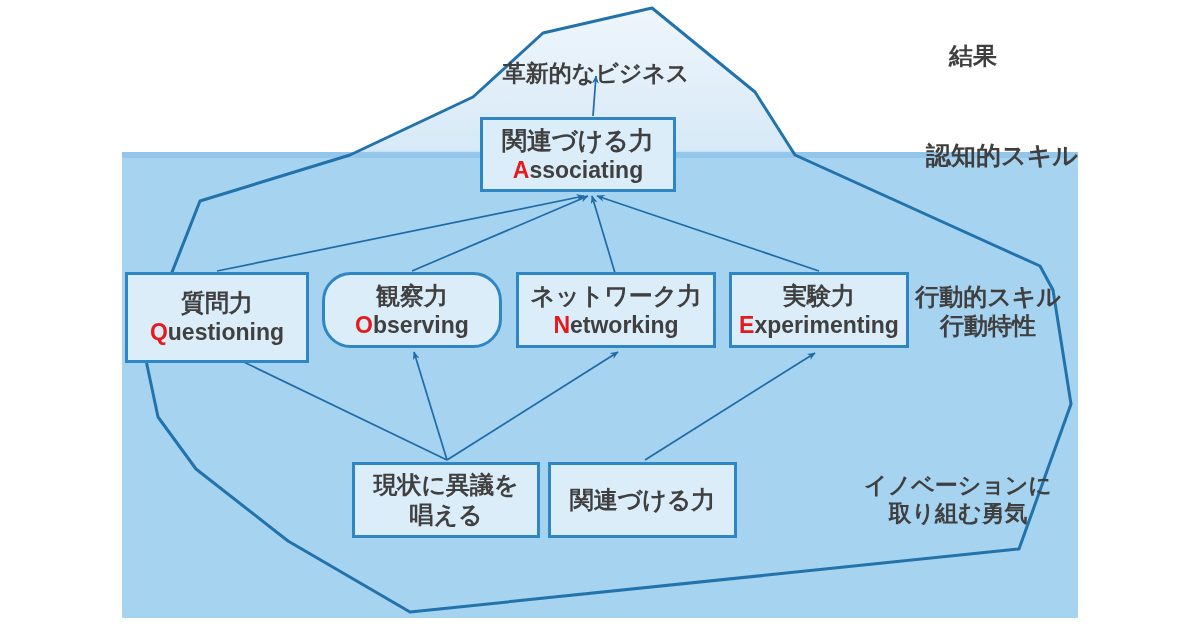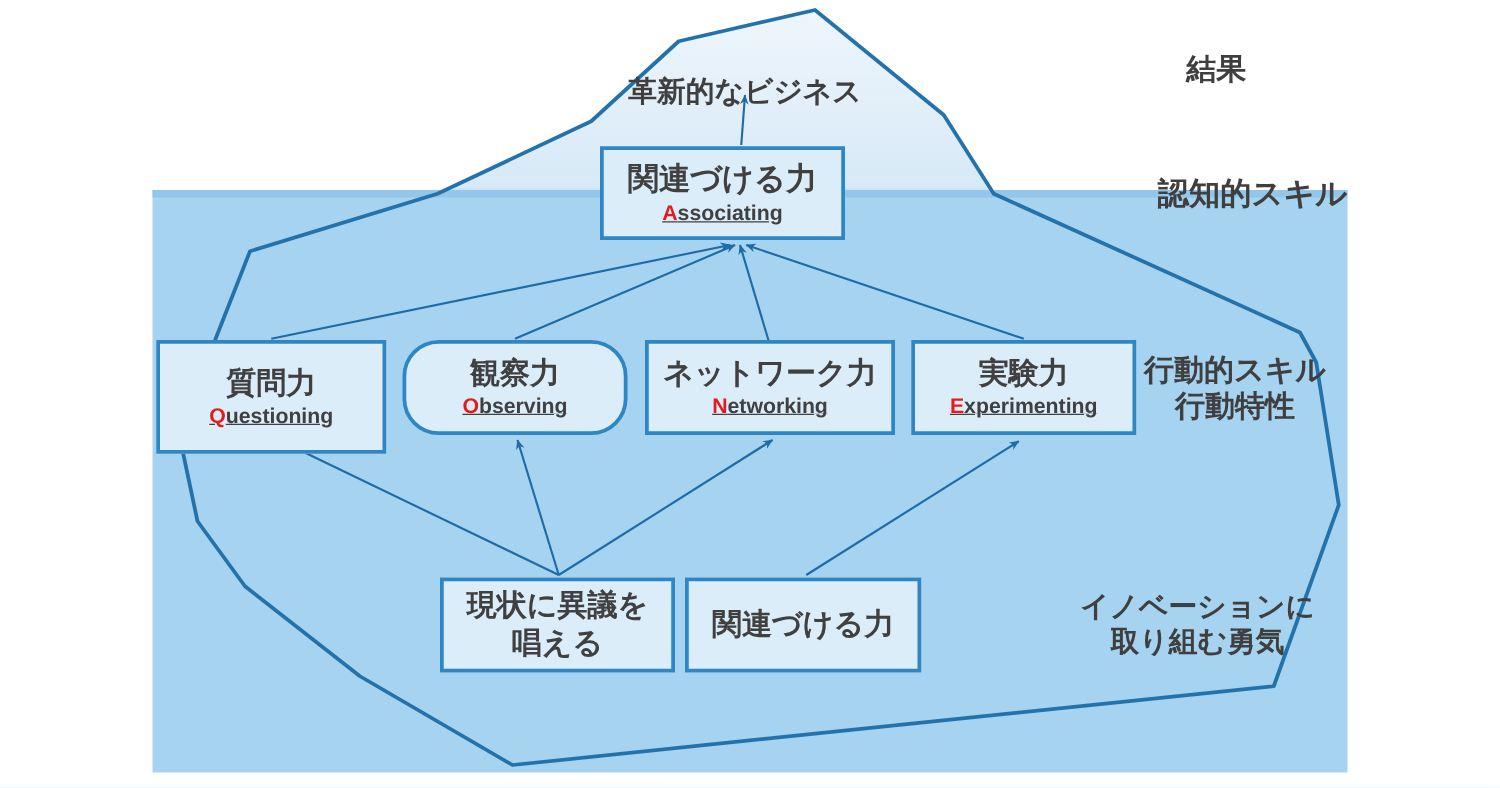--- a/index.html
+++ b/index.html
@@ -10,21 +10,21 @@
     color:#404040;
   }
   #diagram-svg{position:absolute;left:0;top:0;width:1200px;height:630px;}
   .skill-box{
     position:absolute;display:flex;flex-direction:column;align-items:center;justify-content:center;
     background:#DCEDFA;border:3px solid #2E86C5;box-sizing:border-box;
     text-align:center;font-weight:bold;line-height:1.25;
   }
   .jp-line{font-size:24px;color:#404040;white-space:nowrap;}
   .jp-line.big{font-size:25px;}
-  .en-line{font-size:17px;color:#404040;white-space:nowrap;text-decoration:underline;}
+  .en-line{font-size:23px;color:#404040;white-space:nowrap;}
   .red-initial{color:#E51A1C;}
   .side-label{
     position:absolute;transform:translateX(-50%);
     font-weight:bold;color:#3F3F3F;text-align:center;white-space:nowrap;line-height:1.2;
   }
   .lbl-peak{font-size:23px;}
   .lbl-result{font-size:24px;}
   .lbl-cognitive{font-size:25px;}
   .lbl-behavioral{font-size:24px;}
   .lbl-courage{font-size:23px;}

